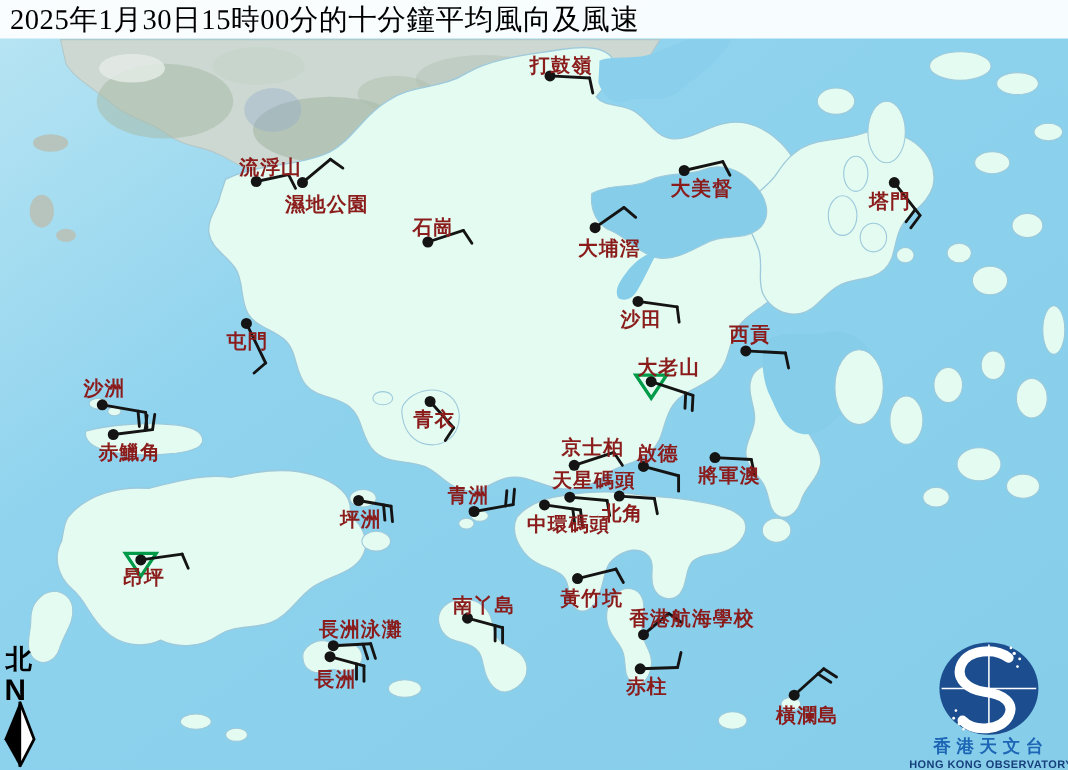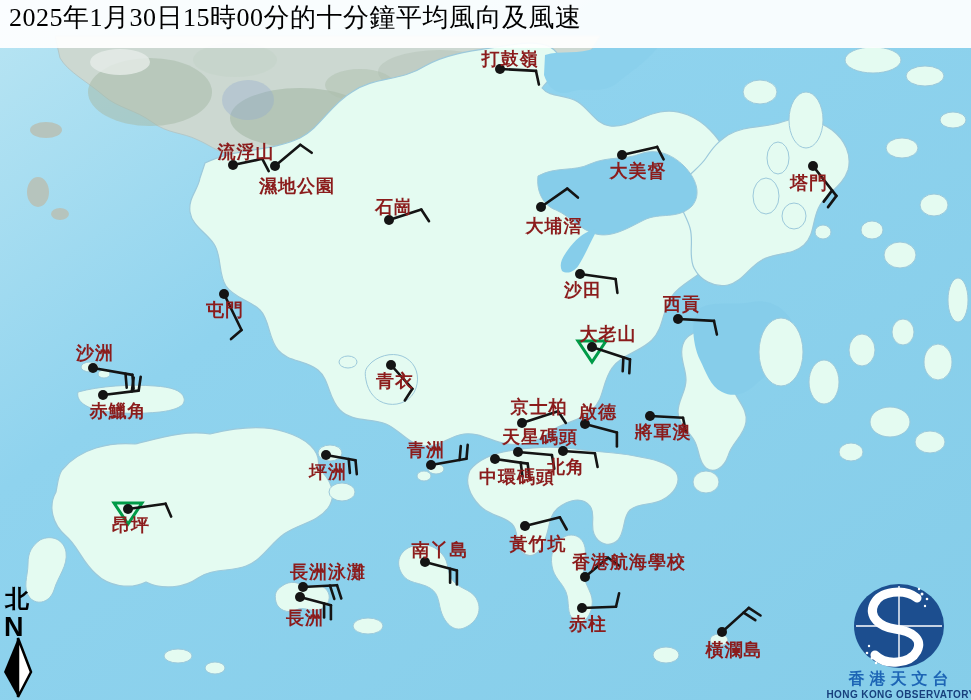--- a/index.html
+++ b/index.html
@@ -3,21 +3,21 @@
 <meta charset="utf-8">
 <style>
   html,body{margin:0;padding:0;background:#777;}
   .frame{
     position:relative;width:971px;height:700px;overflow:hidden;
     font-family:"Liberation Serif","DejaVu Serif",serif;
     background:#8ad0ec;
   }
   .frame svg{position:absolute;left:0;top:0;}
   .title-bar{
-    position:absolute;left:0;top:0;width:971px;height:48px;
+    position:absolute;left:0;top:0;width:971px;height:35px;
     background:rgba(255,255,255,0.93);
     font-size:26px;line-height:36px;padding-left:9px;box-sizing:border-box;
     color:#000;letter-spacing:0.5px;white-space:nowrap;
     font-family:"Liberation Serif","DejaVu Serif",serif;
   }
   .station-label{
     font-family:"Liberation Serif","DejaVu Serif",serif;
     font-size:18px;font-weight:600;letter-spacing:1px;
   }
   .logo-zh{font-size:16px;font-weight:bold;letter-spacing:5px;}

